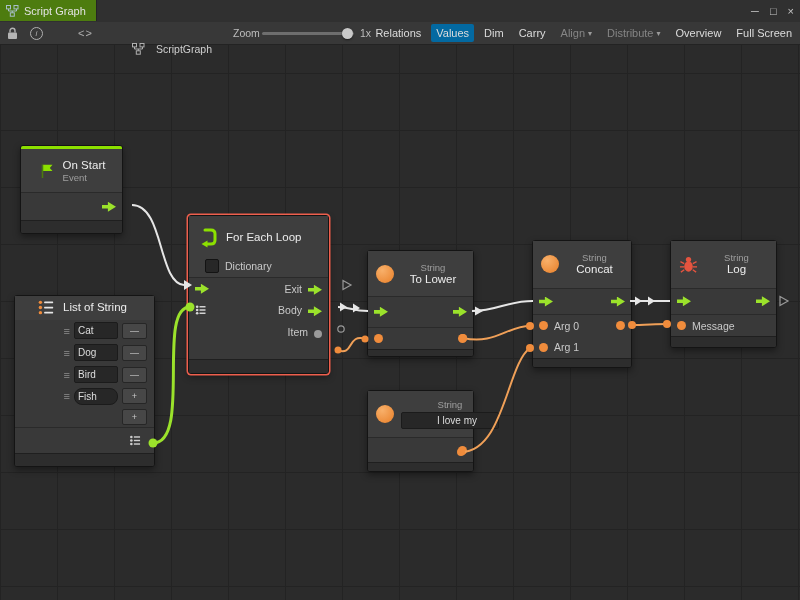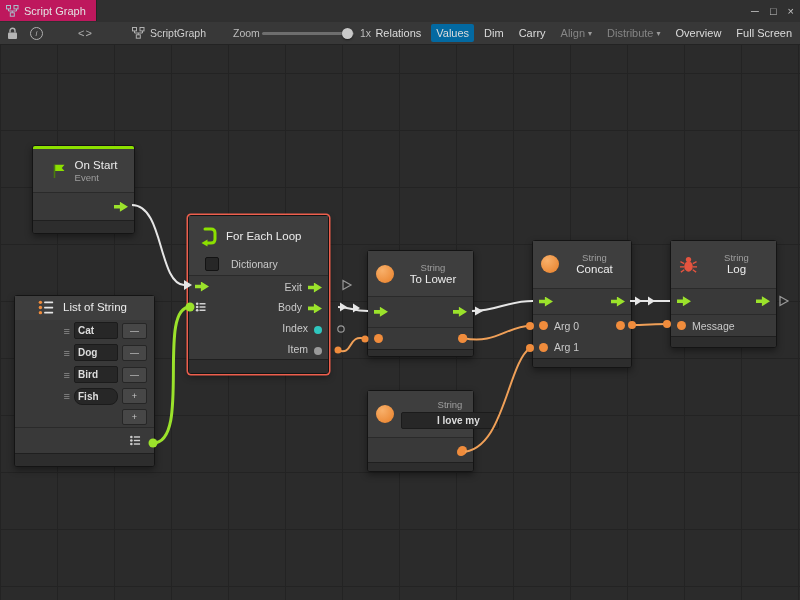--- a/index.html
+++ b/index.html
@@ -1,33 +1,33 @@
 <!DOCTYPE html>
 <html><head>
 <meta charset="utf-8">
 <style>
   html,body{margin:0;padding:0;background:#222;}
   #app{position:relative;width:800px;height:600px;overflow:hidden;background:#2b2b2b;
        font-family:"Liberation Sans",sans-serif;color:#d4d4d4;font-size:11px;user-select:none;}
   
   .titlebar{position:absolute;top:0;left:0;width:800px;height:22px;background:#303030;
             border-bottom:1px solid #1e1e1e;z-index:10;}
-  .tab{position:absolute;left:0;top:0;height:21px;padding:0 10px 0 6px;background:#be185d;
+  .tab{position:absolute;left:0;top:0;height:21px;padding:0 10px 0 6px;background:#4d7c0f;
        display:flex;align-items:center;gap:5px;border-right:1px solid #242424;font-size:11px;color:#e2e2e2;}
   .wincontrols{position:absolute;right:6px;top:0;height:22px;display:flex;align-items:center;gap:11px;
                color:#c8c8c8;font-size:11px;}
   .wincontrols span{cursor:default;}
   
   .toolbar{position:absolute;top:22px;left:0;width:800px;height:22px;background:#383838;
            border-bottom:1px solid #232323;z-index:10;}
   .ticon{position:absolute;top:0;height:22px;display:flex;align-items:center;}
   .info-circ{width:11px;height:11px;border:1px solid #b0b0b0;border-radius:50%;color:#b0b0b0;
              font-size:8px;display:flex;align-items:center;justify-content:center;font-style:italic;}
   .codeg{color:#b0b0b0;font-size:11px;letter-spacing:1px;}
-  .tgroup{position:absolute;top:0;height:22px;display:flex;align-items:center;gap:5px;font-size:10.5px;color:#cfcfcf;}
+  .tgroup{position:absolute;top:16px;height:22px;display:flex;align-items:center;gap:11px;font-size:10.5px;color:#cfcfcf;}
   .tlabel{position:absolute;top:0;height:22px;display:flex;align-items:center;font-size:10.5px;color:#bdbdbd;}
   .slider{position:absolute;top:0;width:92px;height:22px;}
   .strack{position:absolute;left:0;top:10px;width:92px;height:3px;background:#6e6e6e;border-radius:2px;}
   .shandle{position:absolute;left:80px;top:6px;width:11px;height:11px;background:#c9c9c9;border-radius:50%;
            box-shadow:0 1px 2px rgba(0,0,0,.5);}
   .tbuttons{position:absolute;right:3px;top:0;height:22px;display:flex;align-items:center;gap:5px;}
   .tbtn{padding:3px 5px;border-radius:2px;color:#dcdcdc;font-size:11px;white-space:nowrap;display:flex;align-items:center;gap:3px;}
   .tbtn.active{background:#0369a1;}
   .tbtn.disabled{color:#858585;}
   .dd{font-size:8px;color:#9a9a9a;}
@@ -52,21 +52,21 @@
   .flow{width:14px;height:10px;background:#9be22b;flex:none;
         clip-path:polygon(0 32%,42% 32%,42% 0,100% 50%,42% 100%,42% 68%,0 68%);}
   .dot{width:9px;height:9px;border-radius:50%;flex:none;}
   .dot.orange{background:#f08c3c;}
   .dot.cyan{background:#2fc6be;width:8px;height:8px;}
   .dot.gray{background:#9a9a9a;width:8px;height:8px;}
   .nfoot{background:#2d2d2d;border-top:1px solid #1f1f1f;border-radius:0 0 2px 2px;margin-top:auto;}
   .ocircle{width:18px;height:18px;border-radius:50%;flex:none;
            background:radial-gradient(circle at 35% 30%,#f8b06a,#e87f28);}
   .tfield{background:#272727;border:1px solid #1b1b1b;border-radius:2px;color:#ddd;font-size:10px;
-          height:15px;padding:0 3px;font-family:"Liberation Sans",sans-serif;font-weight:bold;}
+          height:15px;padding:0 3px;font-family:"Liberation Sans",sans-serif;}
   .sqbtn{background:#474747;border:1px solid #262626;border-radius:2px;color:#c9c9c9;font-size:9px;
          height:14px;width:23px;display:flex;align-items:center;justify-content:center;}
   .lrow{display:flex;justify-content:flex-end;align-items:center;gap:4px;height:22px;padding-right:7px;}
   .handle{color:#8d8d8d;font-size:11px;line-height:10px;}
   .cbx{width:12px;height:12px;background:#272727;border:1px solid #131313;border-radius:2px;flex:none;}
   .wires{position:absolute;left:0;top:0;z-index:3;pointer-events:none;}
 </style>
 </head>
 <body>
 
@@ -133,21 +133,21 @@
         <span>Distribute</span>
         <span class="dd">▾</span>
       </div>
       <div class="tbtn">Overview</div>
       <div class="tbtn">Full Screen</div>
     </div>
   </div>
 
   <div class="canvas"></div>
 
-  <div class="node" style="left:32px;top:145px;width:101px;height:87px">
+  <div class="node" style="left:20px;top:145px;width:101px;height:87px">
     <div class="accent" style="background:#8ce000"></div>
     <div class="nhdr" style="height:44px;justify-content:center">
       <svg width="18" height="18" viewBox="0 0 18 18">
         <path d="M4.5 2.5v13.5" stroke="#4a7a10" stroke-width="1.6"></path>
         <path d="M5.2 2.8h9.3l-2.7 3.1 2.7 3.1H5.2z" fill="#8ce000"></path>
       </svg>
       <div class="ctrcol" style="flex:none;align-items:flex-start">
         <div class="nhdr-title">On Start</div>
         <div class="nhdr-sub">Event</div>
       </div>
@@ -213,21 +213,21 @@
   </div>
 
   <div class="node selected" style="left:188px;top:215px;width:139px;height:157px">
     <div class="nhdr" style="height:34px;padding-top:4px">
       <svg width="22" height="22" viewBox="0 0 22 22" fill="none">
         <path d="M8 4 H14 Q18 4 18 8 V14 Q18 18 14 18 H9" stroke="#8ce000" stroke-width="3" stroke-linecap="round"></path>
         <polygon points="10.5,14.5 10.5,21.5 4.5,18" fill="#8ce000"></polygon>
       </svg>
       <div class="nhdr-title">For Each Loop</div>
     </div>
-    <div class="nhdr" style="height:23px;padding-left:16px;gap:12px">
+    <div class="nhdr" style="height:23px;padding-left:16px;gap:6px">
       <div class="cbx"></div>
       <div class="plabel">Dictionary</div>
     </div>
     <div class="sep"></div>
     <div class="prow" style="height:21.5px">
       <div class="flow"></div>
       <div class="pr">
         <span class="plabel">Exit</span>
         <div class="flow"></div>
       </div>
@@ -237,26 +237,20 @@
         <circle cx="3.6" cy="4.6" r="2.2" fill="#d8d8d8"></circle>
           <circle cx="3.6" cy="10" r="2.2" fill="#d8d8d8"></circle>
           <circle cx="3.6" cy="15.4" r="2.2" fill="#d8d8d8"></circle>
         <rect x="7.5" y="3.4" width="10" height="2.4" fill="#d8d8d8"></rect>
         <rect x="7.5" y="8.8" width="10" height="2.4" fill="#d8d8d8"></rect>
         <rect x="7.5" y="14.2" width="10" height="2.4" fill="#d8d8d8"></rect>
       </svg>
       <div class="pr">
         <span class="plabel">Body</span>
         <div class="flow"></div>
-      </div>
-    </div>
-    <div class="prow" style="height:21.5px">
-      <div class="pr">
-        <span class="plabel">Index</span>
-        <div class="dot cyan"></div>
       </div>
     </div>
     <div class="prow" style="height:21.5px">
       <div class="pr">
         <span class="plabel">Item</span>
         <div class="dot gray"></div>
       </div>
     </div>
     <div class="nfoot" style="height:13px"></div>
   </div>

